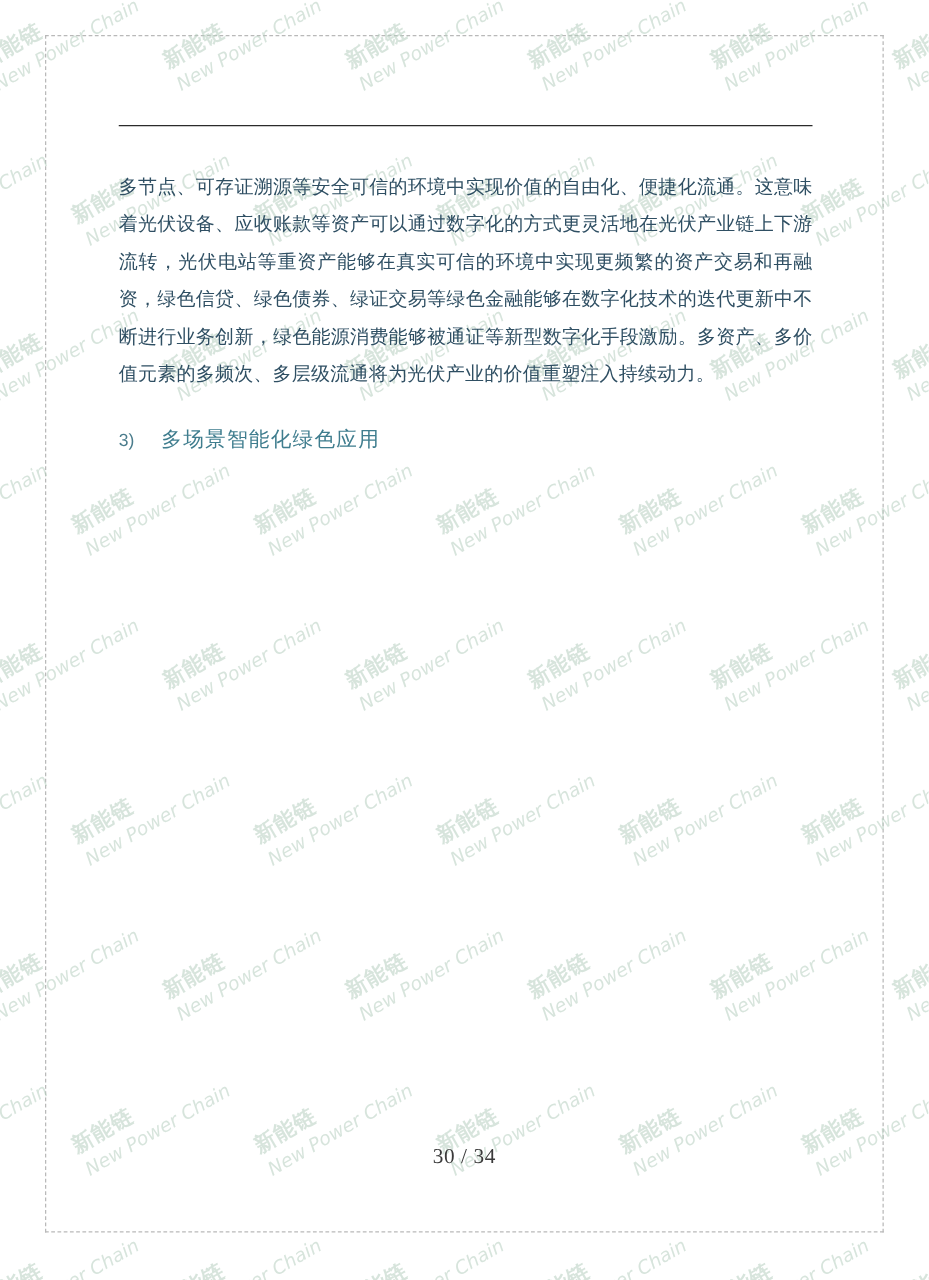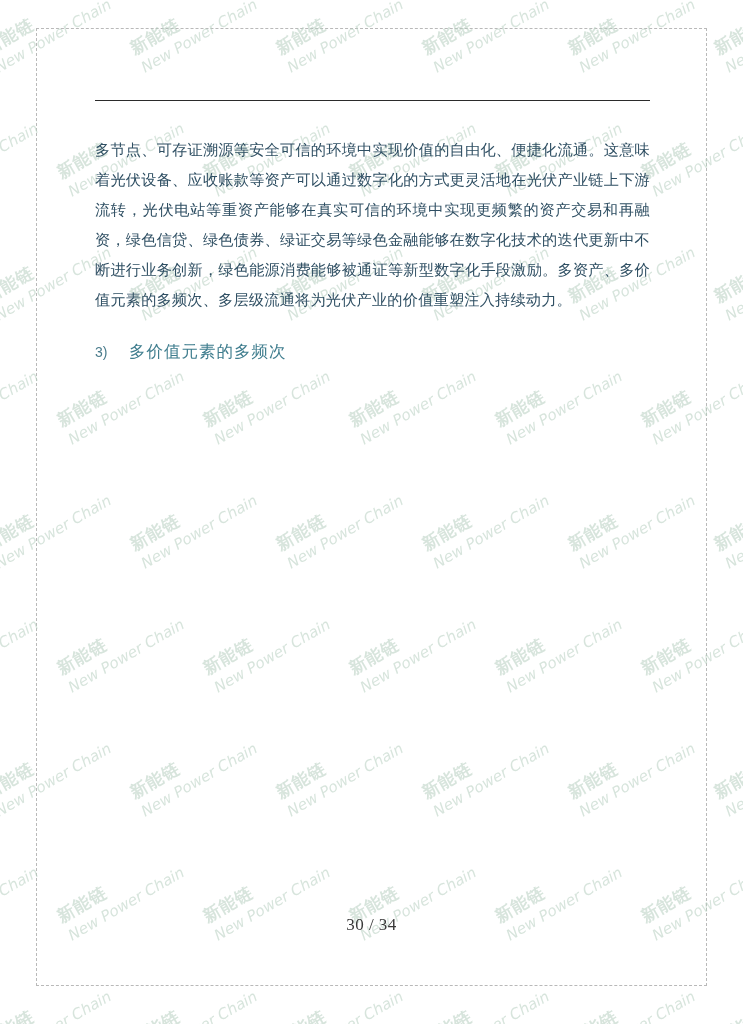--- a/index.html
+++ b/index.html
@@ -346,21 +346,21 @@
     </div>
 
   <div id="content">
 
     <div id="header-rule"></div>
 
     <p class="para">多节点、可存证溯源等安全可信的环境中实现价值的自由化、便捷化流通。这意味着光伏设备、应收账款等资产可以通过数字化的方式更灵活地在光伏产业链上下游流转，光伏电站等重资产能够在真实可信的环境中实现更频繁的资产交易和再融资，绿色信贷、绿色债券、绿证交易等绿色金融能够在数字化技术的迭代更新中不断进行业务创新，绿色能源消费能够被通证等新型数字化手段激励。多资产、多价值元素的多频次、多层级流通将为光伏产业的价值重塑注入持续动力。</p>
 
     <div class="heading">
       <span class="num">3)</span>
-      <span class="htext">多价值元素的多频次</span>
+      <span class="htext">多场景智能化绿色应用</span>
     </div>
 
 
   </div>
 
   <div id="footer">
     <span class="pg">30 / 34</span>
   </div>
 
 </div>

